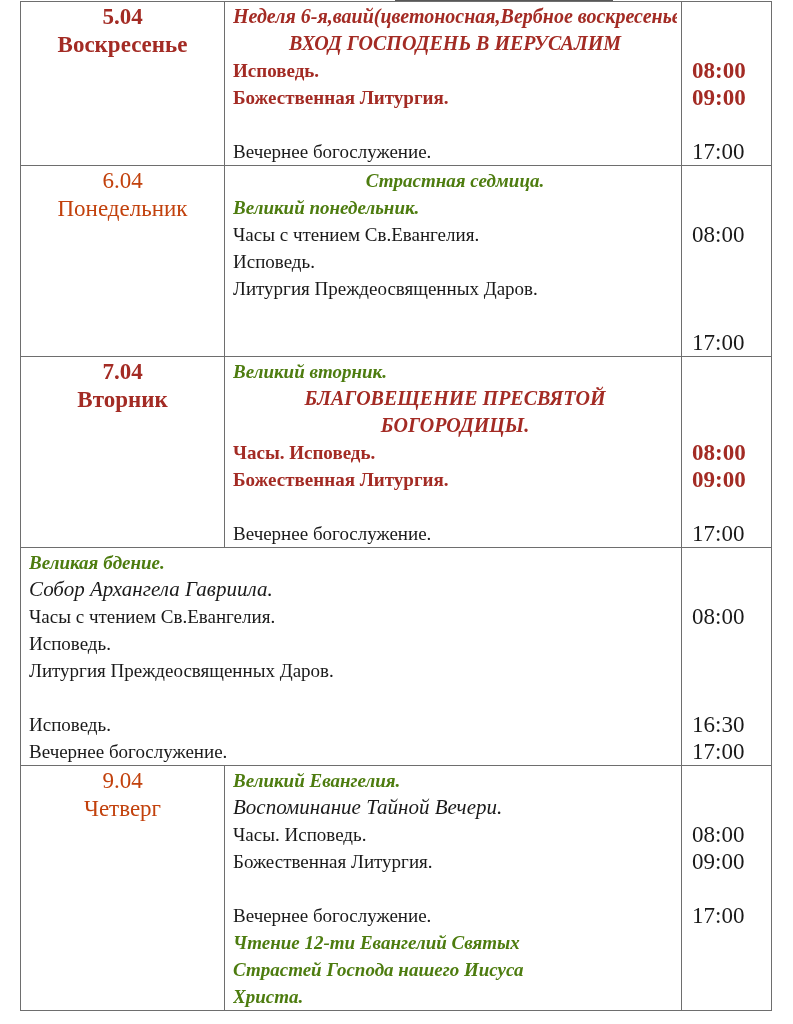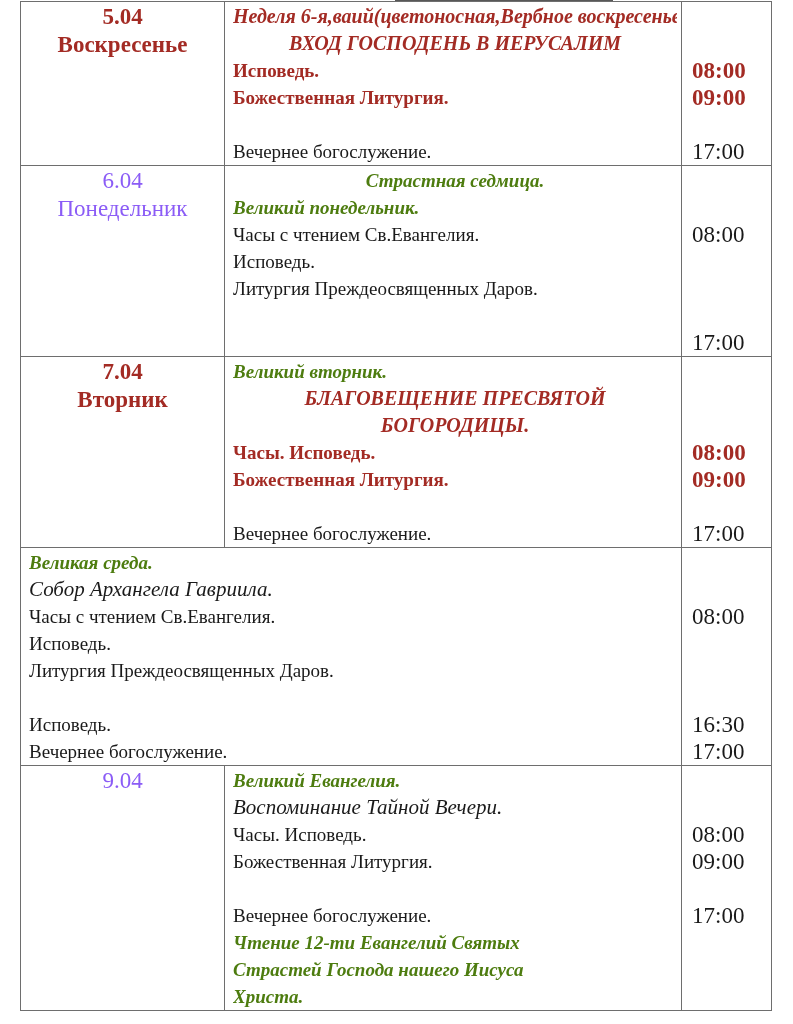--- a/index.html
+++ b/index.html
@@ -27,21 +27,21 @@
     border-right:1px solid #6e6e6e;
     text-align:center;
     box-sizing:border-box;
     padding-top:1px;
   }
   .date-line{
     height:28px;line-height:28px;
     font-size:23px;white-space:nowrap;overflow:hidden;
   }
   .date-red .date-line{color:var(--red);font-weight:bold;}
-  .date-black .date-line{color:#8b5cf6;font-weight:normal;}
+  .date-black .date-line{color:#c2410c;font-weight:normal;}
   .content-cell{
     flex:1 1 auto;min-width:0;
     box-sizing:border-box;
     padding:1px 4px 0 8px;
   }
   .time-cell{
     width:90px;flex:0 0 90px;
     border-left:1px solid #6e6e6e;
     box-sizing:border-box;
     padding:1px 0 0 10px;
@@ -137,21 +137,21 @@
           <div class="time-line t-black">&nbsp;</div>
           <div class="time-line t-black">&nbsp;</div>
           <div class="time-line t-red">08:00</div>
           <div class="time-line t-red">09:00</div>
           <div class="time-line t-black">&nbsp;</div>
           <div class="time-line t-black">17:00</div>
         </div>
       </div>
       <div class="row">
         <div class="content-cell">
-          <div class="line s-black-bold-italic a-left">Великая среда.</div>
+          <div class="line s-black-bold-italic a-left">Великая бдение.</div>
           <div class="line s-black-script a-left">Собор Архангела Гавриила.</div>
           <div class="line s-plain a-left">Часы с чтением Св.Евангелия.</div>
           <div class="line s-plain a-left">Исповедь.</div>
           <div class="line s-plain a-left">Литургия Преждеосвященных Даров.</div>
           <div class="line s-plain a-left">&nbsp;</div>
           <div class="line s-plain a-left">Исповедь.</div>
           <div class="line s-plain a-left">Вечернее богослужение.</div>
         </div>
         <div class="time-cell">
           <div class="time-line t-black">&nbsp;</div>
@@ -160,20 +160,21 @@
           <div class="time-line t-black">&nbsp;</div>
           <div class="time-line t-black">&nbsp;</div>
           <div class="time-line t-black">&nbsp;</div>
           <div class="time-line t-black">16:30</div>
           <div class="time-line t-black">17:00</div>
         </div>
       </div>
       <div class="row">
         <div class="date-cell date-black">
           <div class="date-line">9.04</div>
+          <div class="date-line">Четверг</div>
         </div>
         <div class="content-cell">
           <div class="line s-black-bold-italic a-left">Великий Евангелия.</div>
           <div class="line s-black-script a-left">Воспоминание Тайной Вечери.</div>
           <div class="line s-plain a-left">Часы. Исповедь.</div>
           <div class="line s-plain a-left">Божественная Литургия.</div>
           <div class="line s-plain a-left">&nbsp;</div>
           <div class="line s-plain a-left">Вечернее богослужение.</div>
           <div class="line s-black-bold-italic a-left">Чтение 12-ти Евангелий Святых</div>
           <div class="line s-black-bold-italic a-left">Страстей Господа нашего Иисуса</div>

